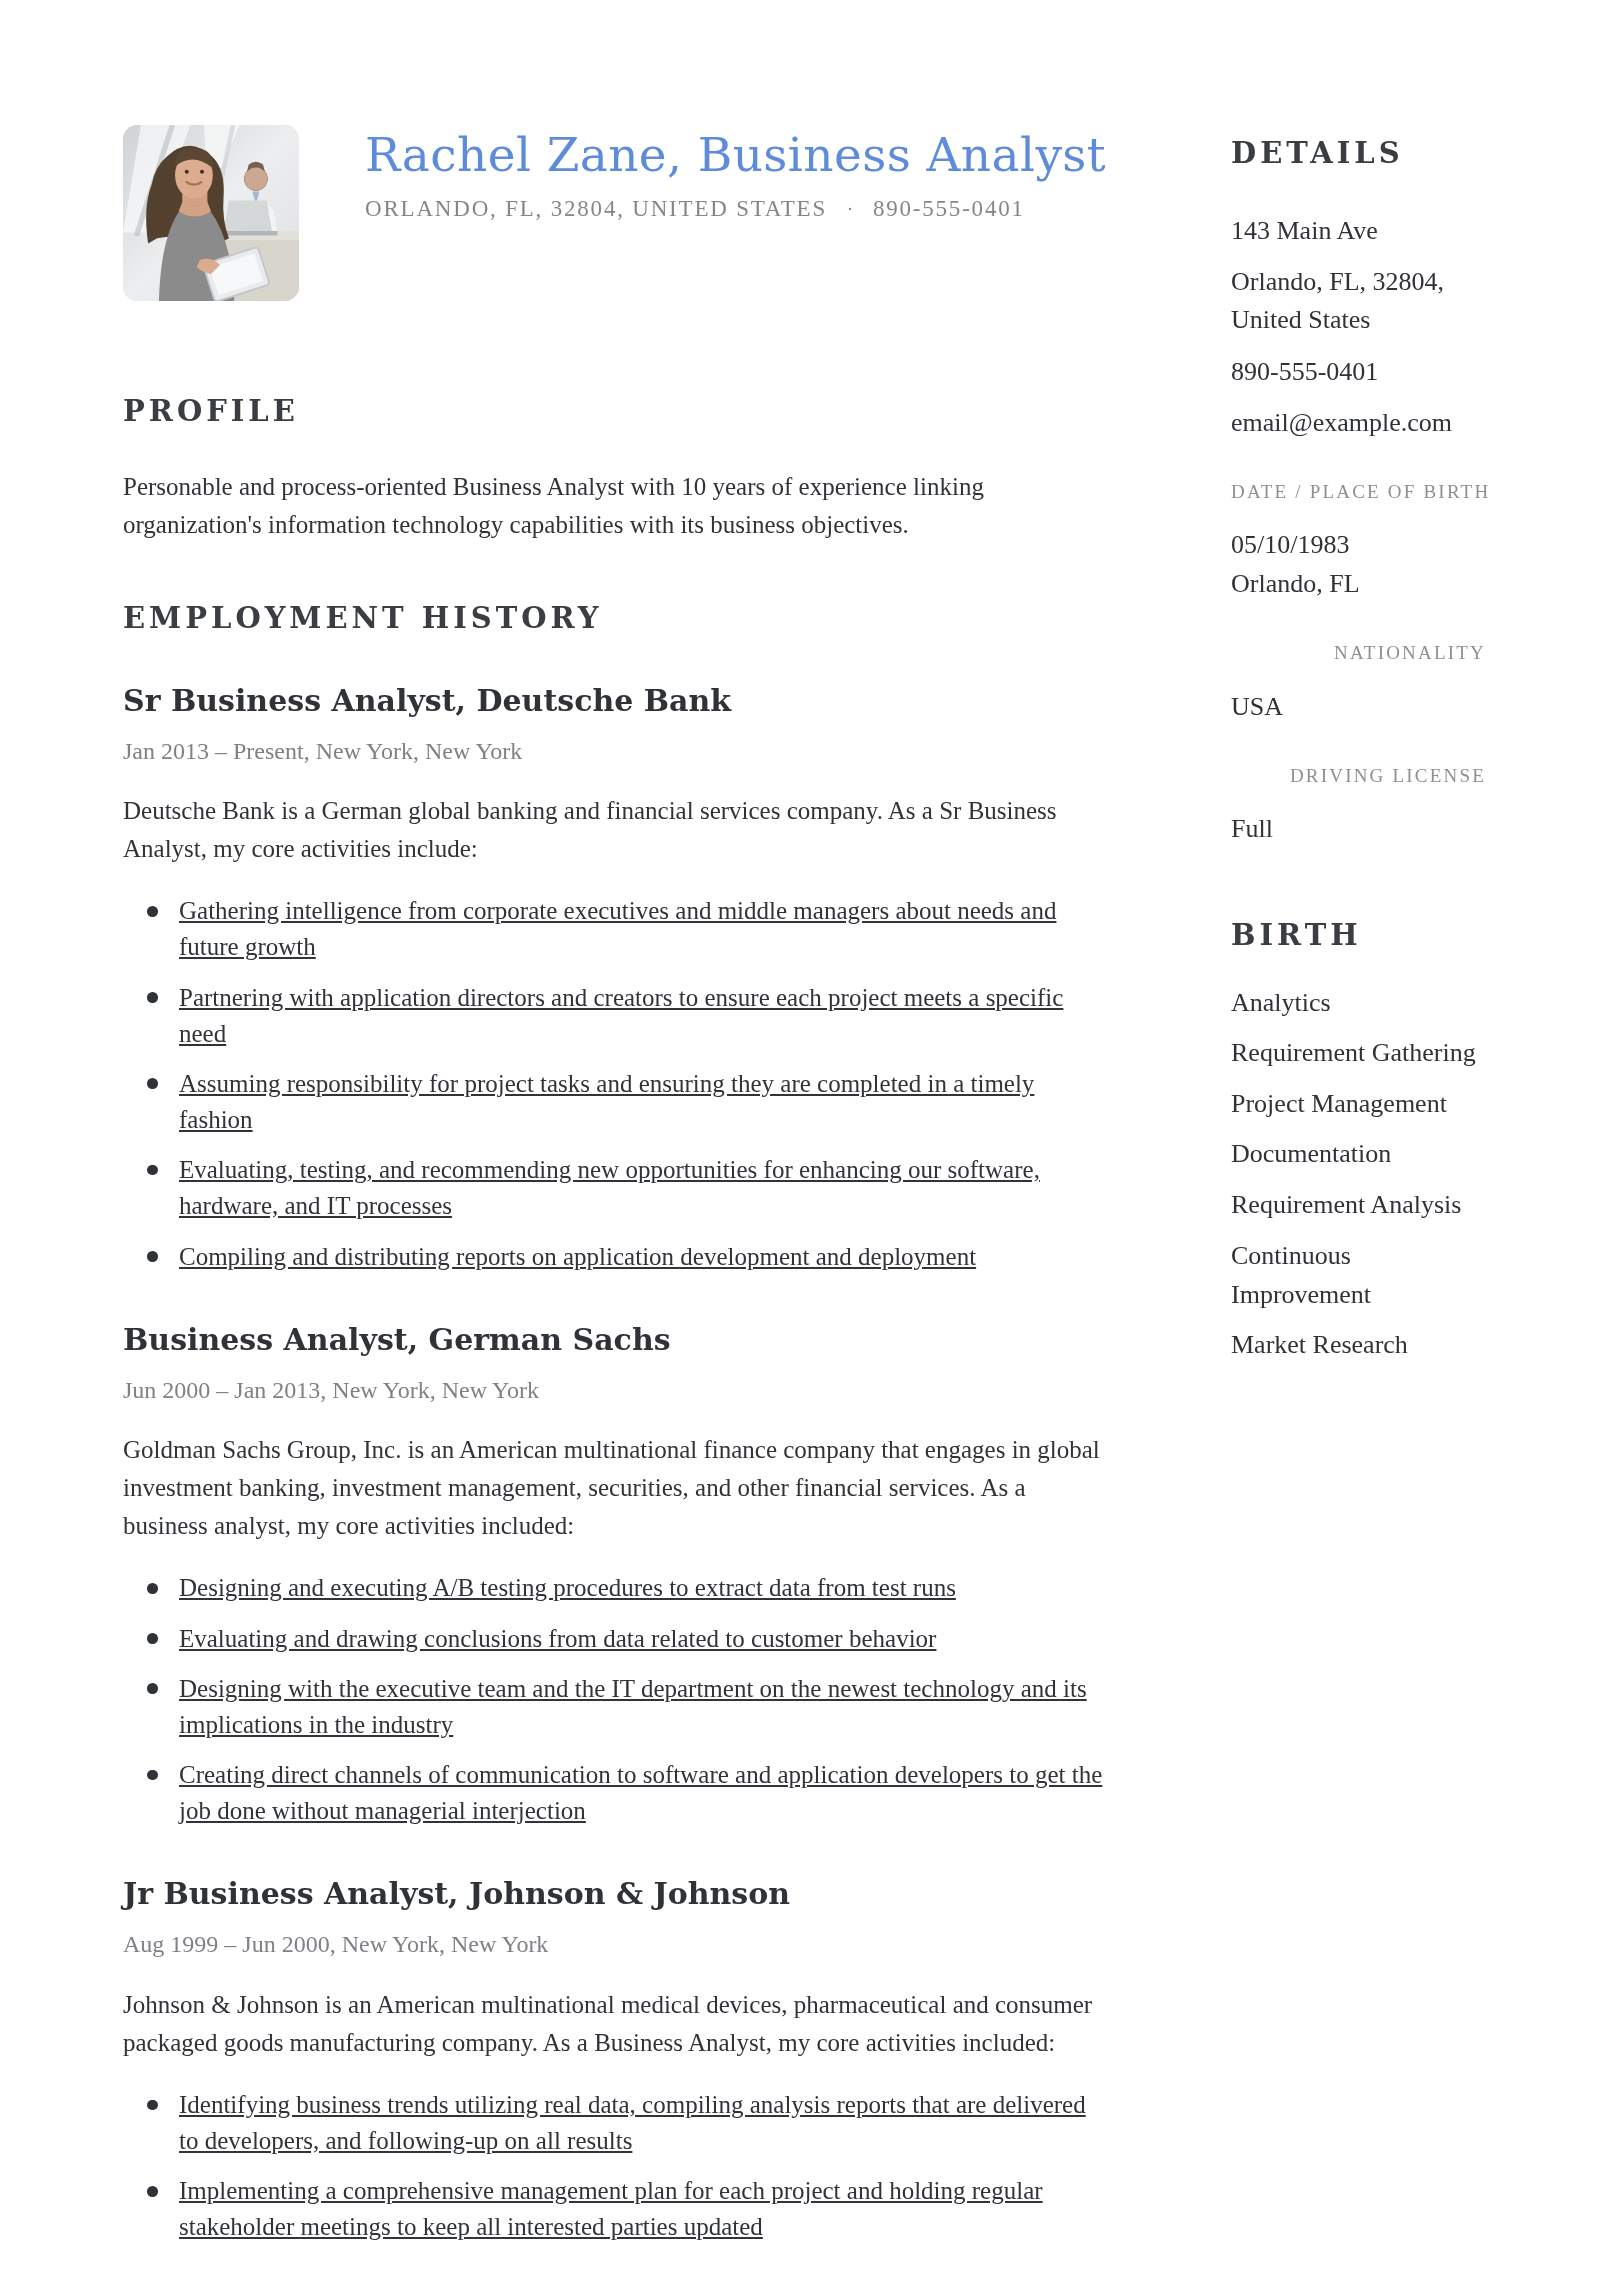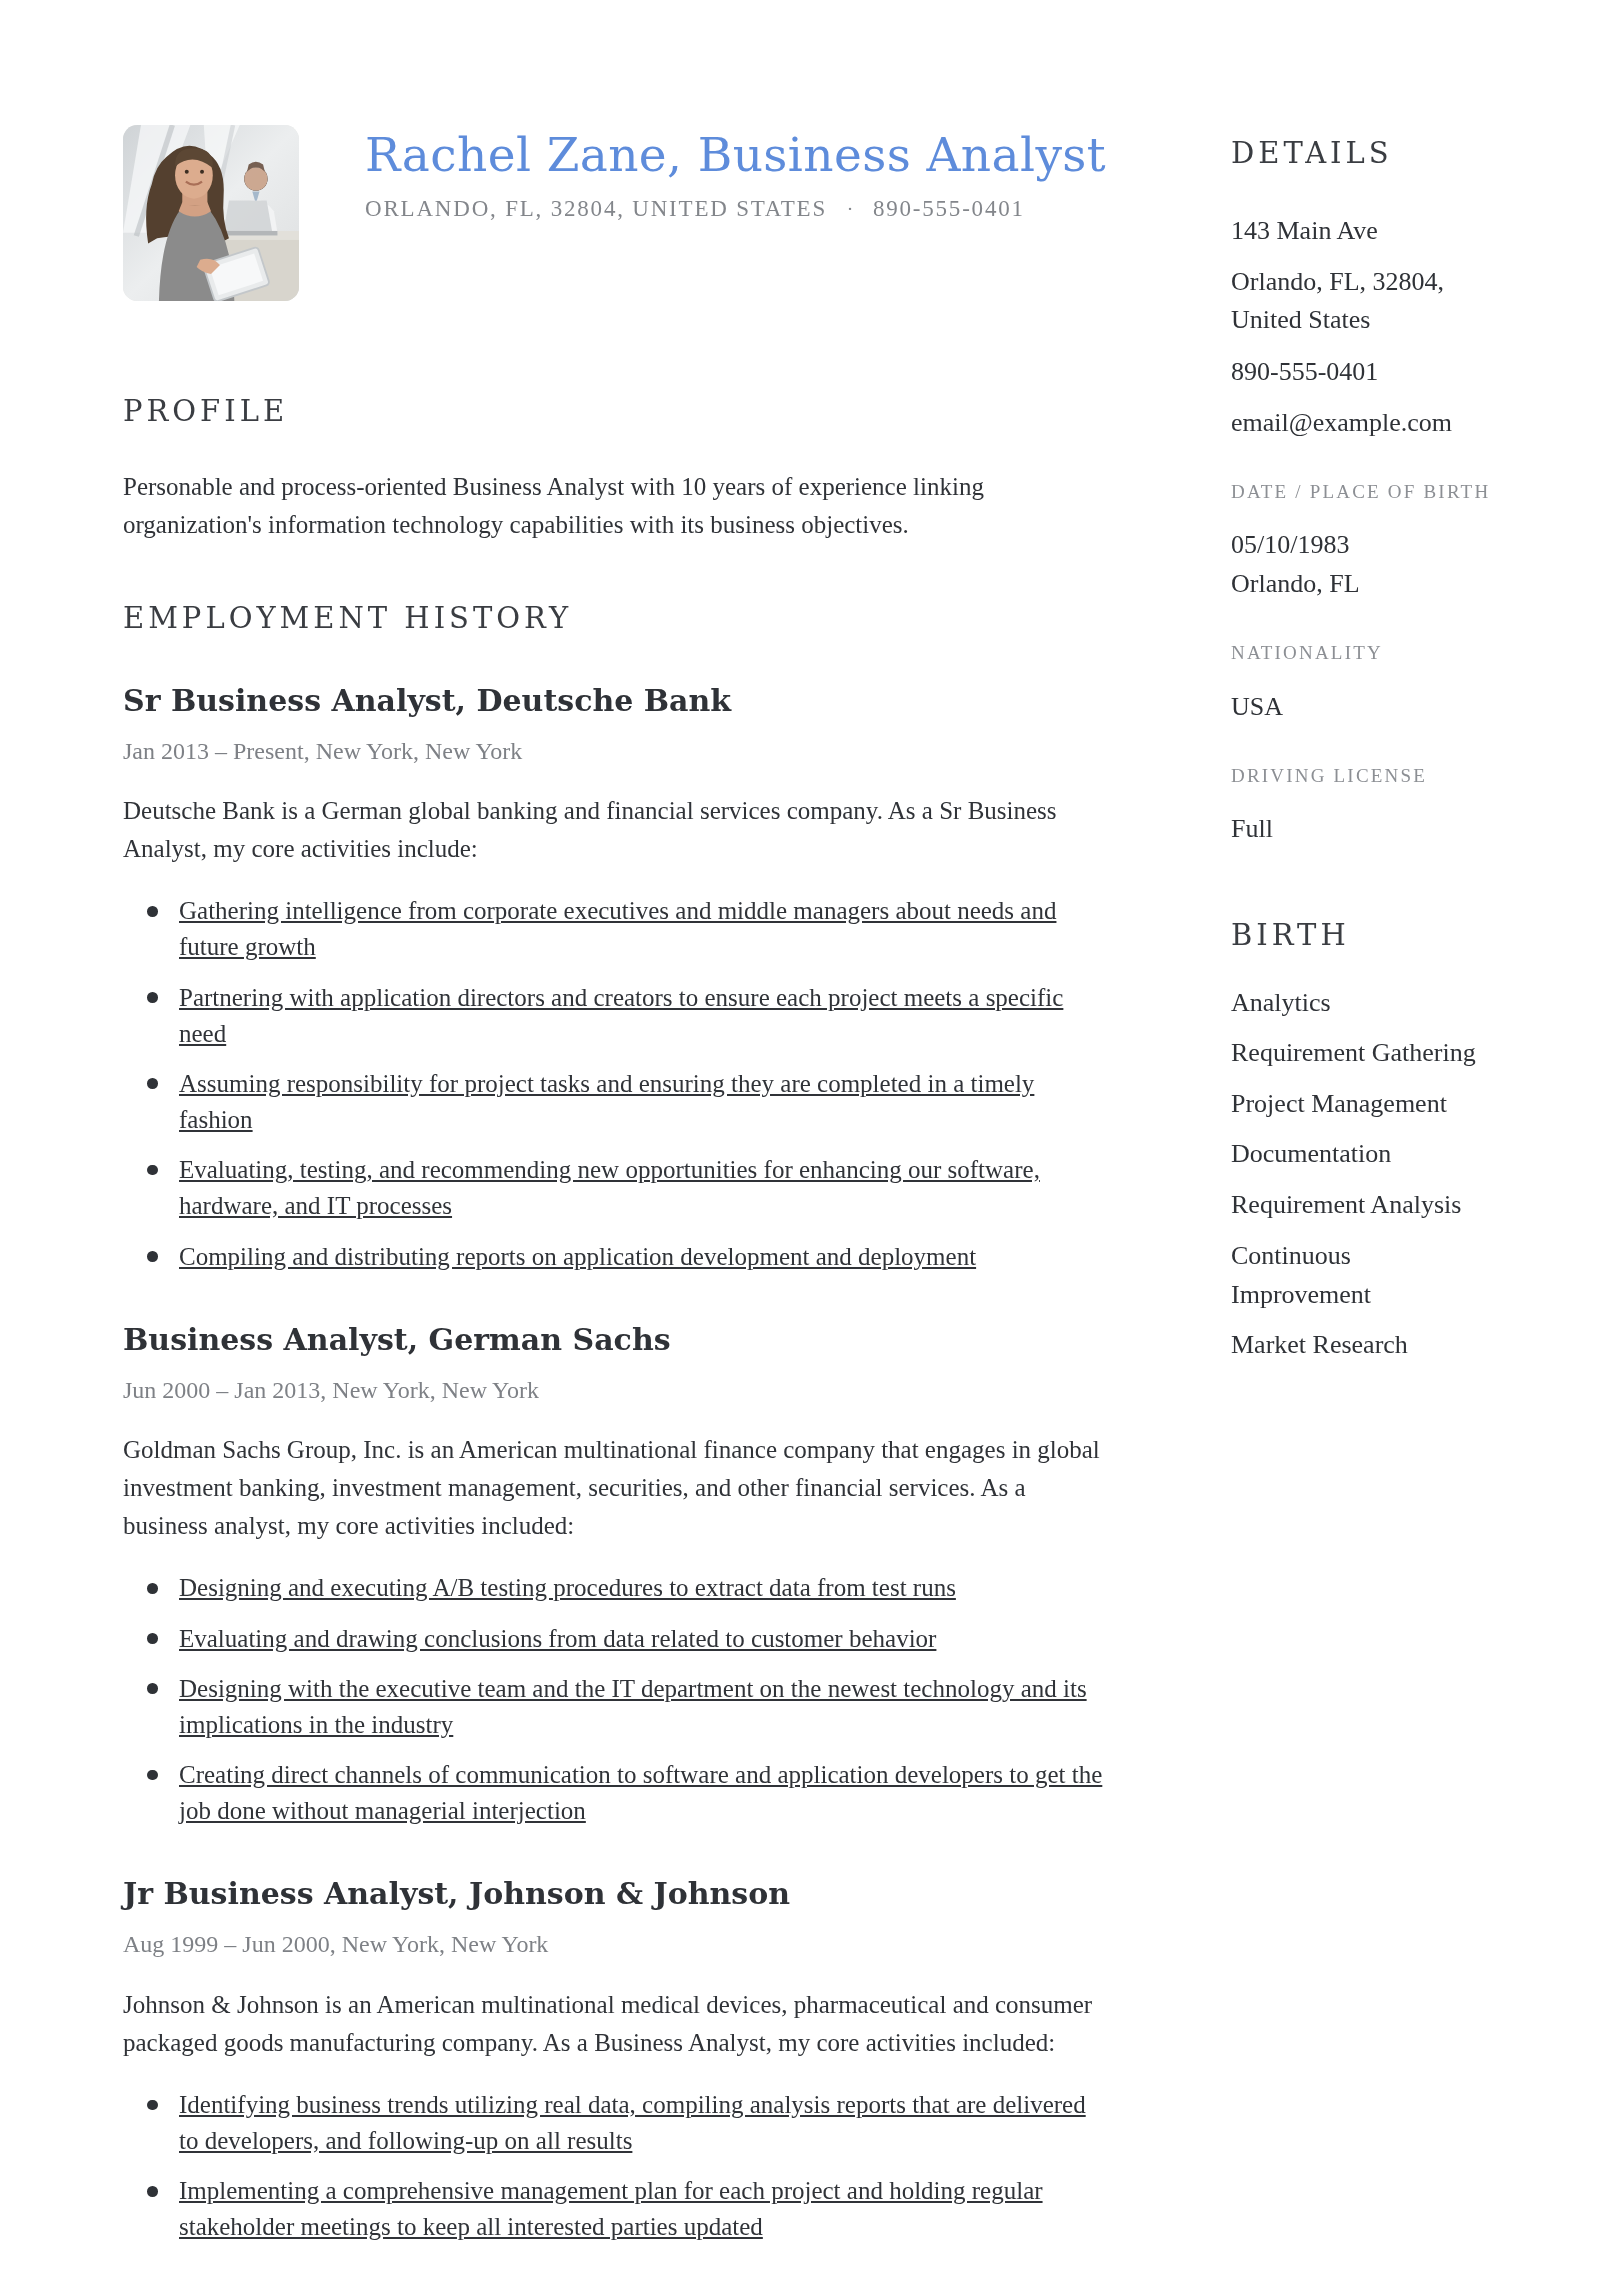--- a/index.html
+++ b/index.html
@@ -28,21 +28,21 @@
     letter-spacing: 0.4px;
   }
   .contact {
     margin-top: 12.5px; display: flex; align-items: center; gap: 19.7px;
     font-size: 23px; letter-spacing: 1.8px; color: #83868b;
   }
   .contact .sep { font-size: 19.7px; letter-spacing: 0; }
 
   .section-heading {
     font-family: "DejaVu Serif", "Liberation Serif", serif;
-    font-weight: 400; font-size: 29px; letter-spacing: 4px;
+    font-weight: 700; font-size: 29px; letter-spacing: 4px;
     color: #3a3d42; line-height: 1.2; margin: 0;
   }
   .profile-section { margin-top: 93px; }
   .profile-text {
     margin: 39px 0 0 0; font-size: 25px; line-height: 38px; width: 936px;
   }
   .employment-section { margin-top: 57px; }
 
   .job { margin-top: 47px; }
   .job-title {
@@ -61,21 +61,21 @@
     width: 10.7px; height: 10.7px; border-radius: 50%; background: #2f3237;
   }
 
   
   .sidebar { position: absolute; left: 1231px; top: 136px; width: 255px; }
   .sb-item { font-size: 26px; line-height: 38px; margin-bottom: 13.4px; color: #2f3237; }
   .sb-first { margin-top: 41px; }
   .sb-label {
     margin-top: 39px; margin-bottom: 21.5px;
     font-size: 19px; letter-spacing: 2.2px; color: #8c8f94;
-    white-space: nowrap; line-height: 1.2;
+    white-space: nowrap; line-height: 1.2; text-align: right;
   }
   .sb-value { font-size: 26px; line-height: 39px; color: #2f3237; }
   .skills-heading { margin-top: 70px; }
   .skills-list { margin-top: 30px; }
   .skill-item { font-size: 26px; line-height: 39px; margin-bottom: 11.6px; color: #2f3237; }
 </style>
 </head>
 <body>
 
 <div class="page">

